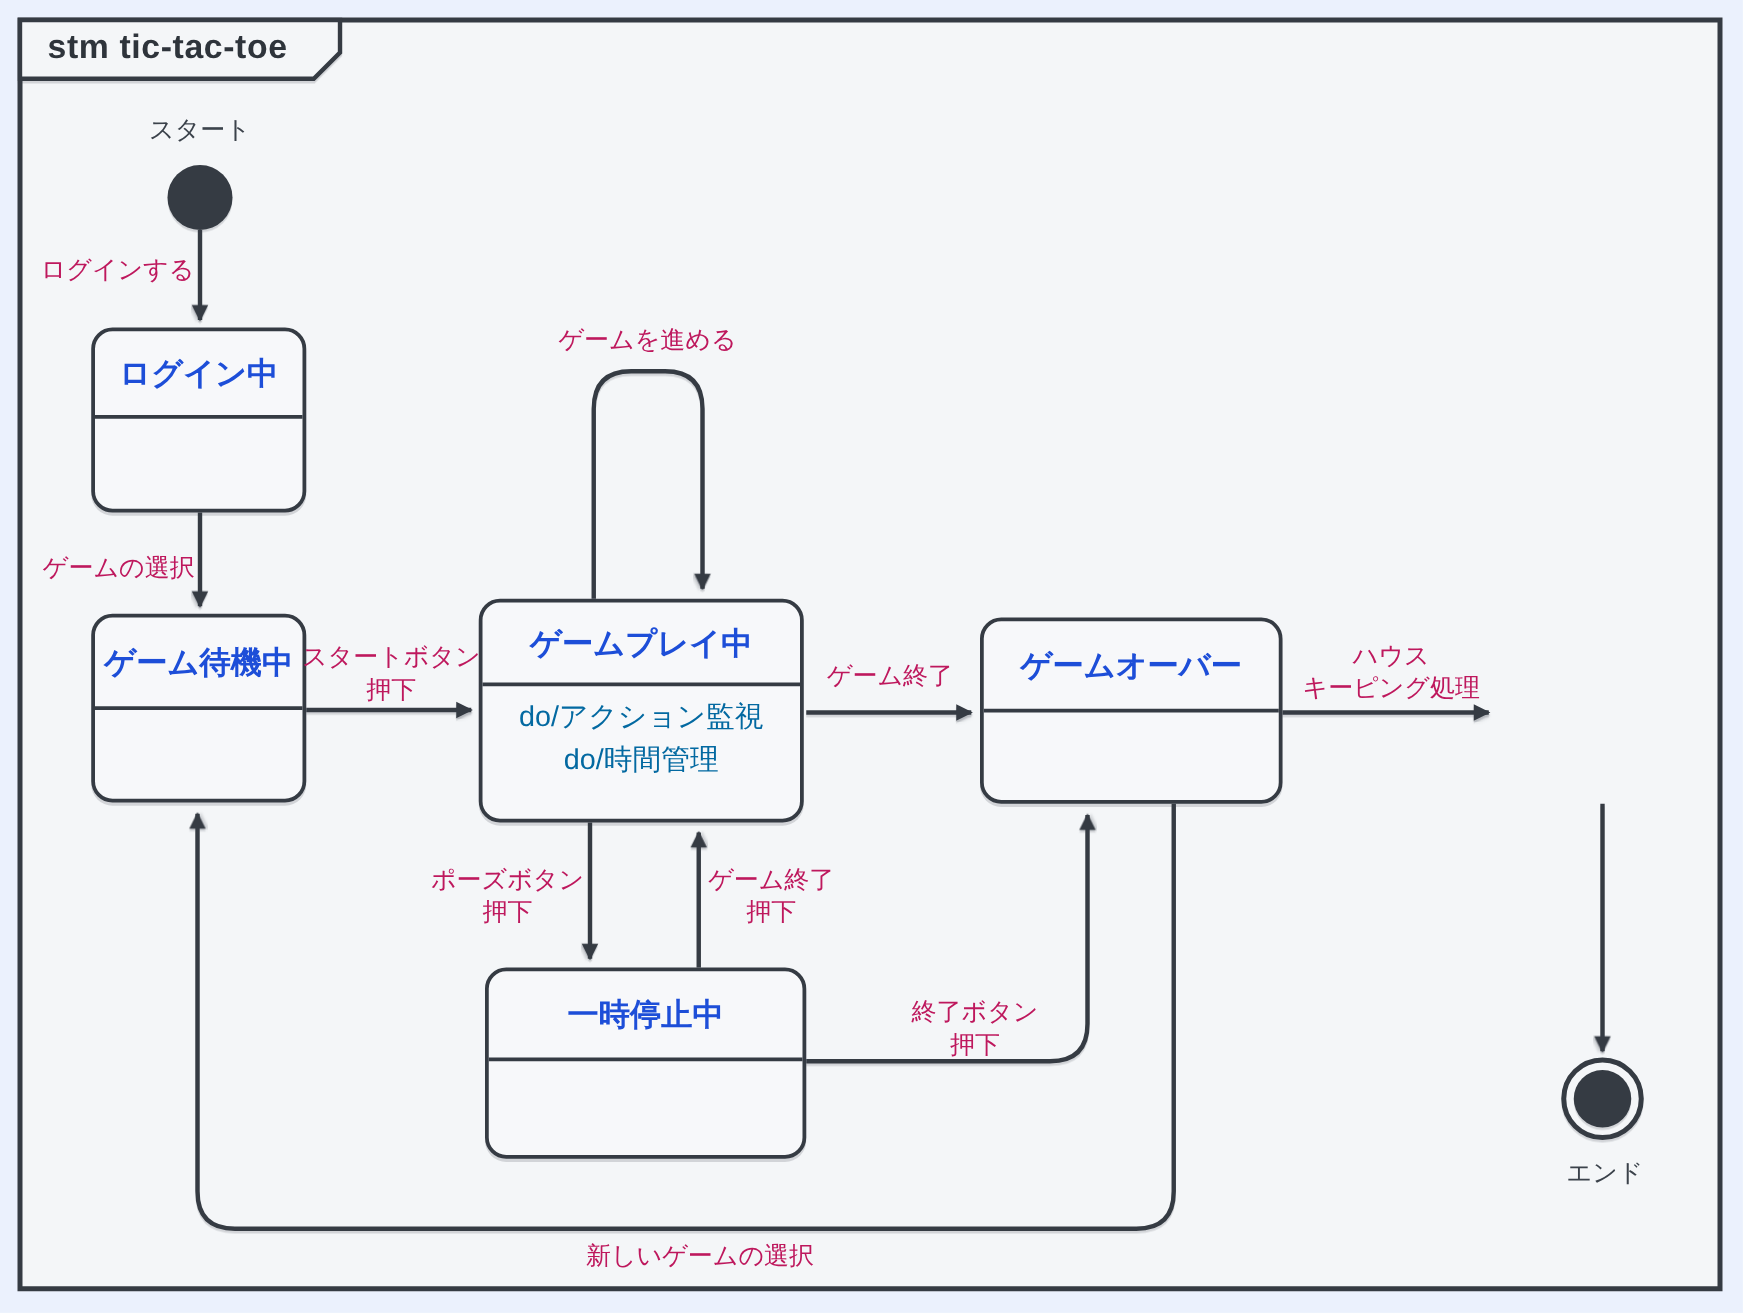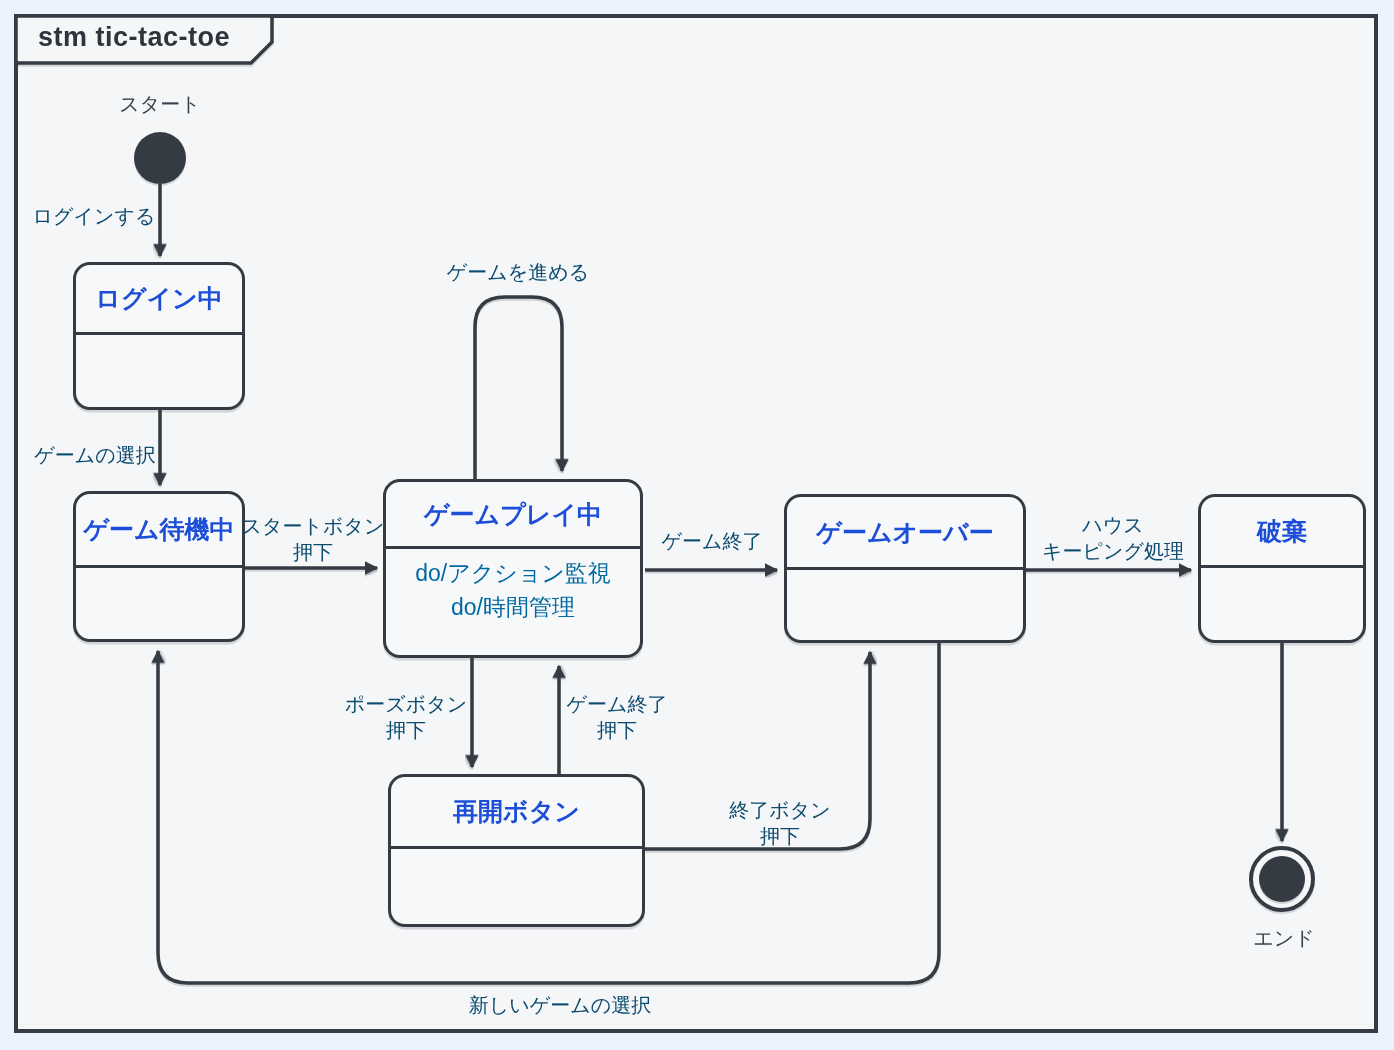--- a/index.html
+++ b/index.html
@@ -76,21 +76,21 @@
     font-size: 23px;
     color: #0369a1;
     line-height: 34px;
     white-space: nowrap;
   }
   .edge-label {
     position: absolute;
     transform: translate(-50%, -50%);
     text-align: center;
     font-size: 20px;
-    color: #0c4a6e;
+    color: #be185d;
     line-height: 26px;
     white-space: nowrap;
   }
   .node-label {
     position: absolute;
     transform: translate(-50%, -50%);
     text-align: left;
     font-size: 20px;
     color: #3b424b;
     white-space: nowrap;
@@ -147,27 +147,23 @@
       <div>do/アクション監視</div>
       <div>do/時間管理</div>
     </div>
   </div>
 
   <div class="state" style="left:784px; top:494px; width:242px; height:149px;">
     <div class="state-title" style="height:73px">ゲームオーバー</div>
     <div class="state-body"></div>
   </div>
 
-  <div class="state" style="left:1198px; top:494px; width:168px; height:149px;">
-    <div class="state-title" style="height:71px">破棄</div>
-    <div class="state-body"></div>
-  </div>
 
   <div class="state" style="left:388px; top:774px; width:257px; height:153px;">
-    <div class="state-title" style="height:72px">再開ボタン</div>
+    <div class="state-title" style="height:72px">一時停止中</div>
     <div class="state-body"></div>
   </div>
 
   <div class="node-label" style="left:160px; top:104px;">スタート</div>
   <div class="node-label" style="left:1284px; top:938px;">エンド</div>
 
   <div class="edge-label" style="left:94px; top:216px;">
     <div>ログインする</div>
   </div>
   <div class="edge-label" style="left:95px; top:455px;">

